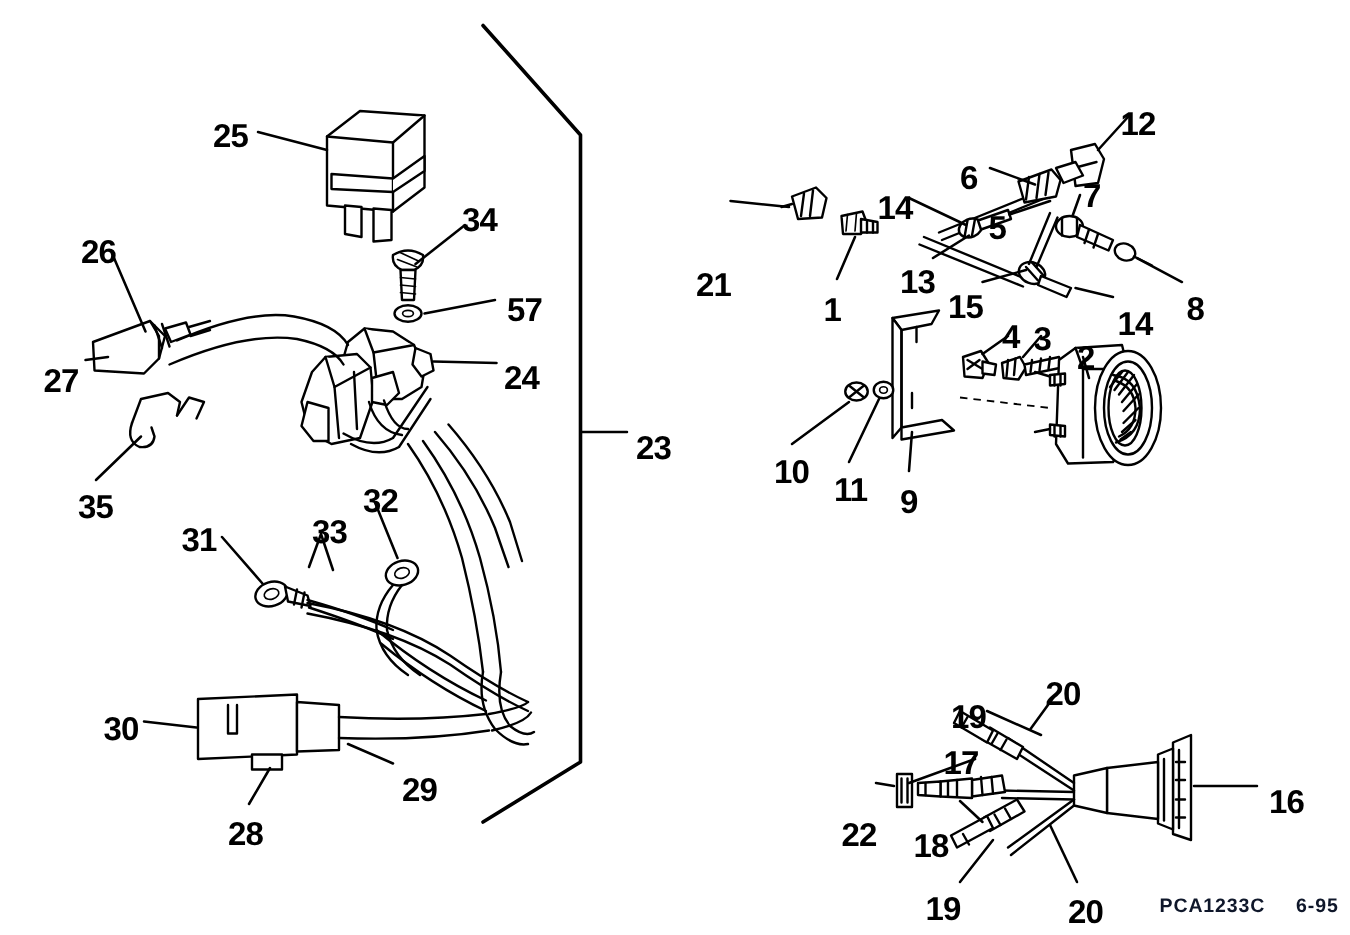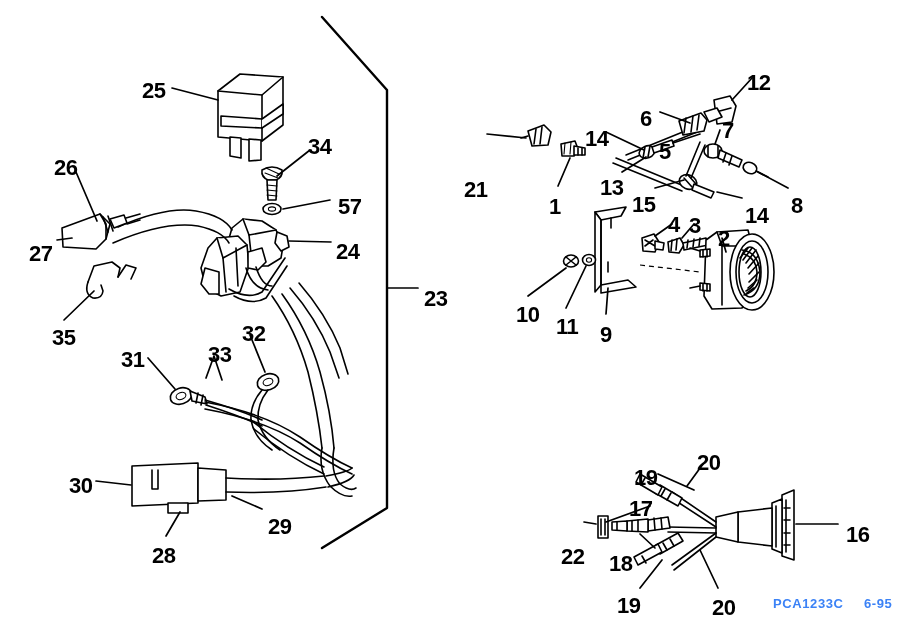--- a/index.html
+++ b/index.html
@@ -19,21 +19,21 @@
     color:#000000;
     letter-spacing:-0.5px;
     white-space:nowrap;
     font-family:"Liberation Sans","DejaVu Sans",sans-serif;
   }
   .figcode{
     position:absolute;
     font-size:13px;
     font-weight:bold;
     letter-spacing:0.6px;
-    color:#3b82f6;
+    color:#0f172a;
     white-space:nowrap;
     font-family:"Liberation Sans","DejaVu Sans",sans-serif;
   }
 </style>
 </head>
 <body>
 
 <div id="page">
 
   <svg id="art" viewBox="0 0 900 623" xmlns="http://www.w3.org/2000/svg">

